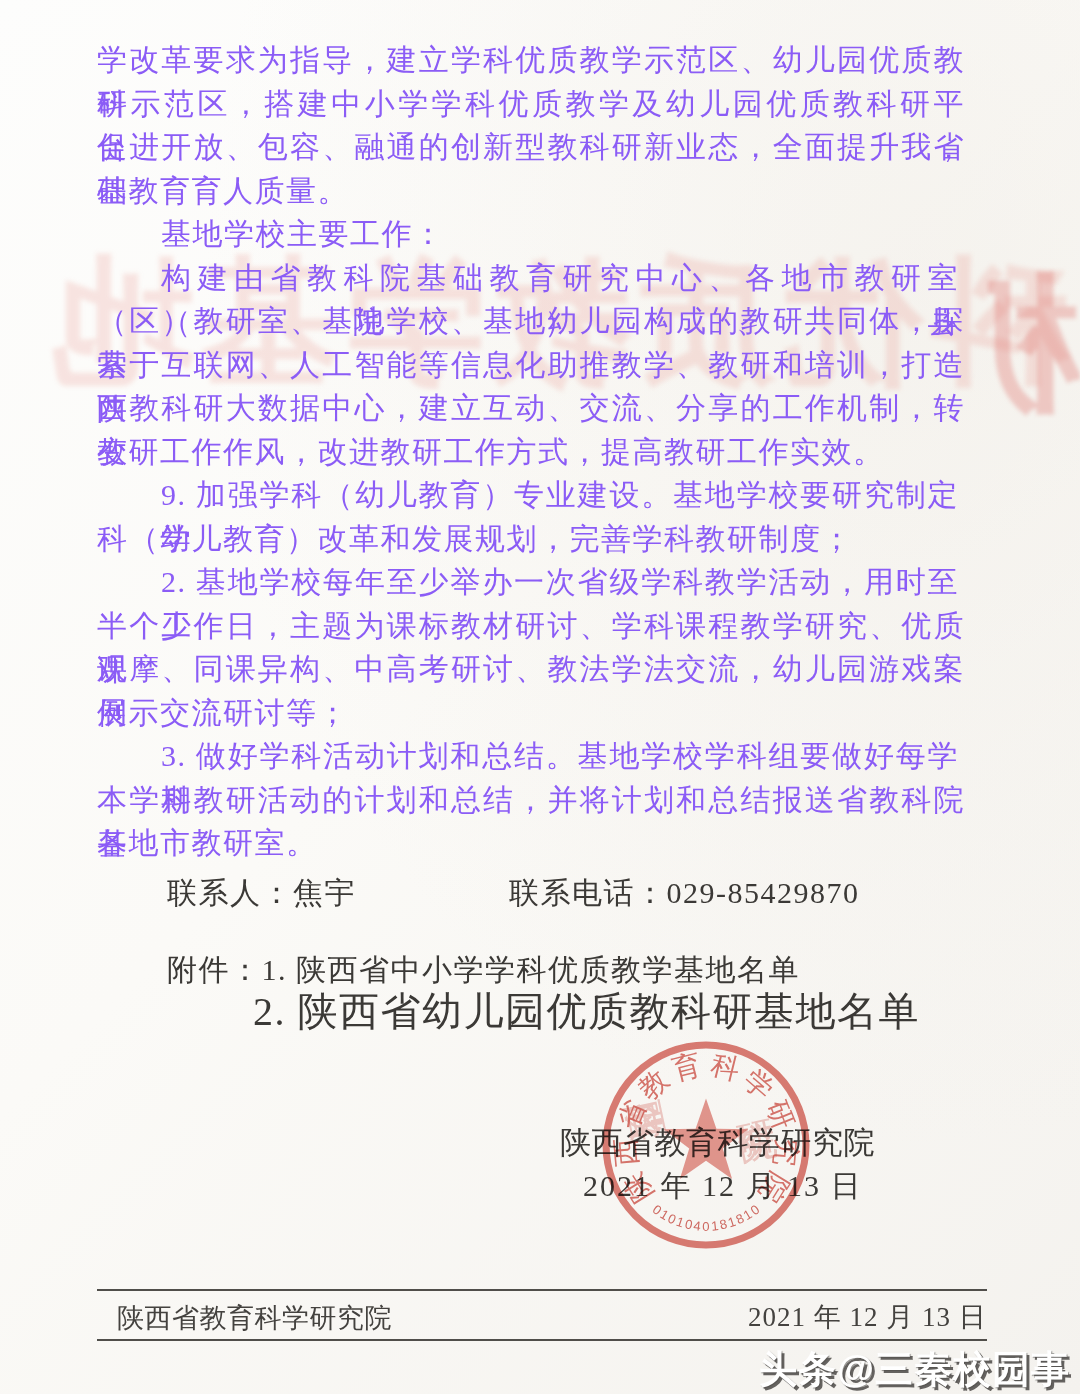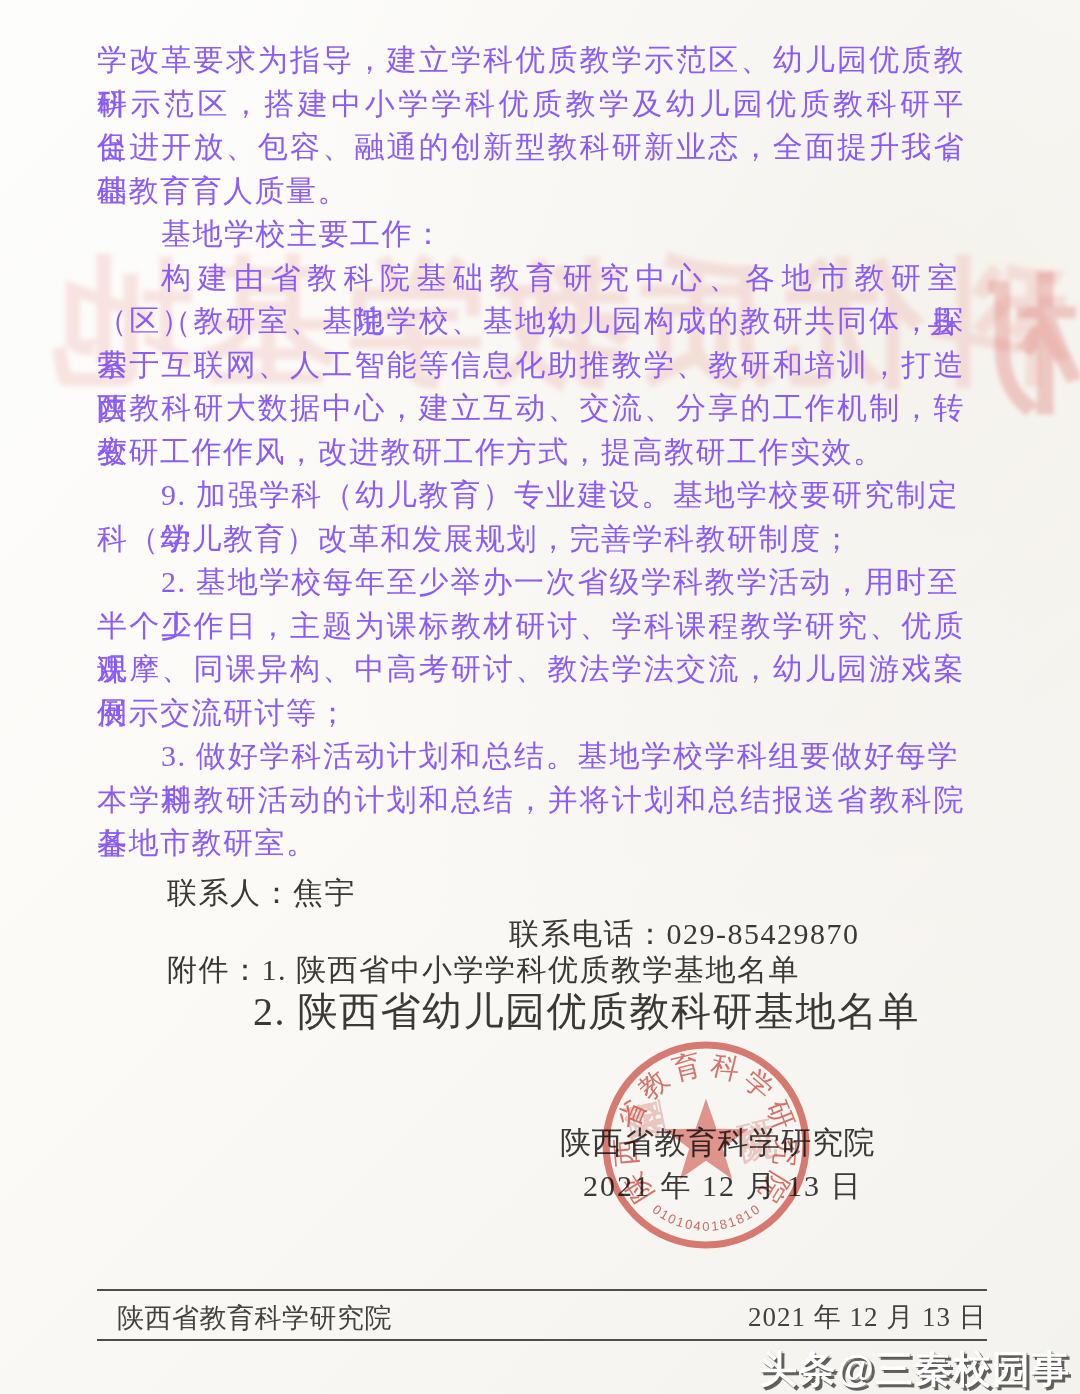--- a/index.html
+++ b/index.html
@@ -14,21 +14,21 @@
   .page{position:absolute;inset:0;}
   .bline{
     position:absolute;left:97px;width:868px;
     font-size:30px;line-height:44px;letter-spacing:1.5px;
     white-space:nowrap;color:#8b5cf6;
   }
   .fill{white-space:normal;text-align:justify;text-align-last:justify;text-justify:inter-character;}
   .ind{left:161px;width:798px;}
   .contact-line{position:absolute;left:0;top:873px;width:1080px;font-size:30px;line-height:40px;letter-spacing:1.5px;}
   .contact-person{position:absolute;left:167px;white-space:nowrap;}
-  .contact-phone{position:absolute;left:509px;white-space:nowrap;margin-top:41px;}
+  .contact-phone{position:absolute;left:509px;white-space:nowrap;}
   .att1{position:absolute;left:167px;top:950px;font-size:30px;line-height:40px;letter-spacing:1.5px;white-space:nowrap;}
   .att-label{margin-right:0px;}
   .att2{position:absolute;left:253px;top:992px;font-size:40px;line-height:40px;letter-spacing:1.5px;white-space:nowrap;}
   .sig-org{position:absolute;left:560px;top:1122px;width:310px;font-size:31px;letter-spacing:0.5px;white-space:nowrap;z-index:2;}
   .sig-date{position:absolute;left:583px;top:1166px;font-size:30px;letter-spacing:2px;white-space:nowrap;z-index:2;}
   .seal{position:absolute;left:599px;top:1038px;width:214px;height:214px;z-index:3;mix-blend-mode:multiply;opacity:.92;}
   .hr{position:absolute;left:97px;width:890px;height:2px;background:#504e4a;}
   .hr1{top:1289px;}
   .hr2{top:1339px;}
   .footer-org{position:absolute;left:117px;top:1300px;font-size:27px;letter-spacing:0.5px;color:#44423f;white-space:nowrap;}

